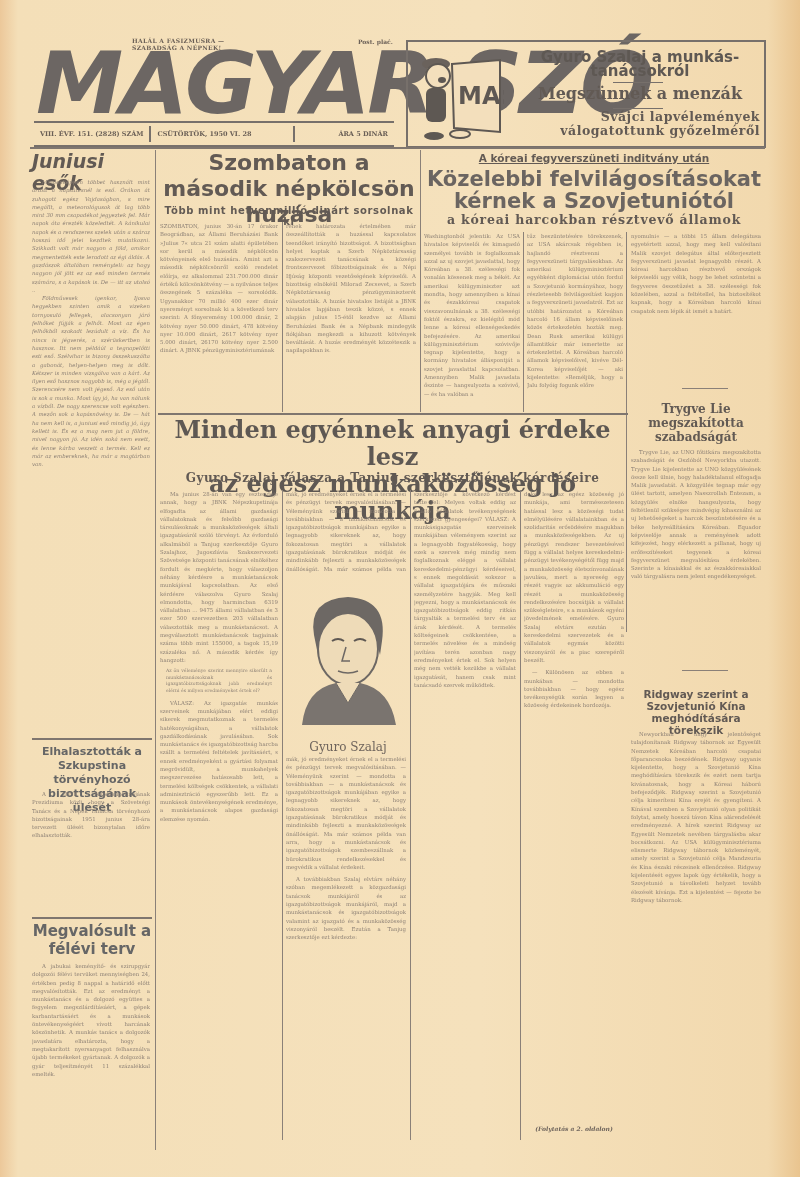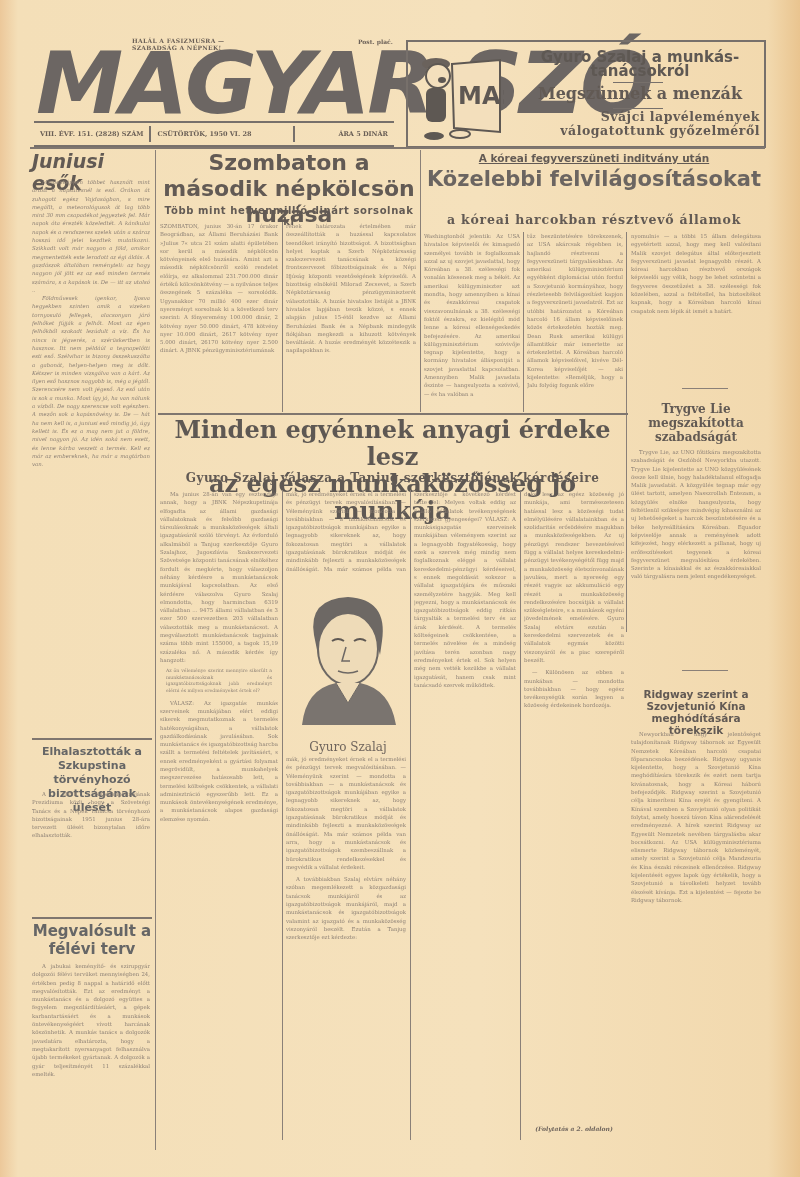--- a/index.html
+++ b/index.html
@@ -76,20 +76,21 @@
   <div class="abs hs" style="left:158px;top:150px;width:262px;font-size:22px;line-height:26px;">Szombaton a második népkölcsön huzása</div>
   <div class="abs hs" style="left:158px;top:205px;width:262px;font-size:10px;font-weight:bold;letter-spacing:.6px;">Több mint hetvenmillió dinárt sorsolnak ki</div>
   <div class="abs col" style="left:160px;top:222px;width:118px;height:190px;">SZOMBATON, junius 30-án 17 órakor Beográdban, az Állami Beruházási Bank »Julius 7« utca 21 szám alatti épületében sor kerül a második népkölcsön kötvényeinek első huzására. Amint azt a második népkölcsönről szóló rendelet előírja, ez alkalommal 231.700.000 dinár értékű kölcsönkötvény — a nyilvános teljes összegének 5 százaléka — sorsolódik. Ugyanakkor 70 millió 400 ezer dinár nyereményt sorsolnak ki a következő terv szerint: A főnyeremény 100.000 dinár, 2 kötvény nyer 50.000 dinárt, 478 kötvény nyer 10.000 dinárt, 2617 kötvény nyer 5.000 dinárt, 26170 kötvény nyer 2.500 dinárt. A JBNK pénzügyminisztériumának</div>
   <div class="vr" style="left:282px;top:222px;height:190px;"></div>
   <div class="abs col" style="left:286px;top:222px;width:130px;height:190px;">rének határozata értelmében már összeállították a huzással kapcsolatos teendőket irányító bizottságot. A bizottságban helyet kaptak a Szerb Népköztársaság szakszervezeti tanácsának a községi frontszervezet főbizottságainak és a Népi Ifjúság központi vezetőségének képviselői. A bizottság elnökéül Milorad Zecsevet, a Szerb Népköztársaság pénzügyminiszterét választották. A huzás hivatalos listáját a JBNK hivatalos lapjában teszik közzé, s ennek alapján julius 15-étől kezdve az Állami Beruházási Bank és a Népbank mindegyik fiókjában megkezdi a kihuzott kötvények beváltását. A huzás eredményét közzéteszik a napilapokban is.</div>
   <div class="vr" style="left:420px;top:150px;height:262px;"></div>
 
   <div class="abs hs" style="left:424px;top:152px;width:340px;font-size:10.5px;text-decoration:underline;font-weight:bold;">A kóreai fegyverszüneti inditvány után</div>
   <div class="abs hs" style="left:424px;top:168px;width:340px;font-size:21px;line-height:22px;color:#6b6561;">
     <div>Közelebbi felvilágosításokat</div>
+    <div>kérnek a Szovjetuniótól</div>
   </div>
   <div class="abs hed" style="left:424px;top:212px;width:340px;font-size:12.5px;letter-spacing:.8px;">a kóreai harcokban résztvevő államok</div>
   <div class="abs col" style="left:424px;top:232px;width:96px;height:180px;">Washingtonból jelentik: Az USA hivatalos képviselői és kimagasló személyei tovább is foglalkoznak az­zal az uj szovjet javaslattal, hogy Kóreában a 38. szélességi fok vonalán kössenek meg a békét. Az amerikai külügyminiszter azt mondta, hogy amennyiben a kínai és északkóreai csapatok visszavonulnának a 38. szélességi foktól északra, ez kielégítő mód lenne a kóreai ellenségeskedés befejezésére. Az amerikai külügyminisztérium szóvivője tegnap kijelentette, hogy a kormány hivatalos álláspontját a szovjet javaslattal kapcsolatban. Amennyiben Malik javaslata őszinte — hangsulyozta a szóvivő, — és ha valóban a</div>
   <div class="vr" style="left:523px;top:232px;height:180px;"></div>
   <div class="abs col" style="left:527px;top:232px;width:96px;height:180px;">tűz beszüntetésére törekszenek, az USA akárcsak régebben is, hajlandó résztvenni a fegyverszüneti tárgyalásokban. Az amerikai külügyminisztérium egyébként diplomáciai utón fordul a Szovjetunió kormányához, hogy részletesebb felvilágosítást kapjon a fegyverszüneti javaslatról. Ezt az utóbbi határozatot a Kóreában harcoló 16 állam képviselőinek közös értekezletén hozták meg. Dean Rusk amerikai külügyi államtitkár már ismertette az értekezlettel. A Kóreában harcoló államok képviselőivel, kivéve Dél-Korea képviselőjét — aki kijelentette: »Reméljük, hogy a Jalu folyóig fogunk előre</div>
   <div class="vr" style="left:626px;top:232px;height:400px;"></div>
   <div class="abs col" style="left:631px;top:232px;width:130px;height:132px;">nyomulni« — a többi 15 állam delegátusa egyetértett azzal, hogy meg kell valósítani Malik szovjet delegátus által előterjesztett fegyverszüneti javaslat legnagyobb részét. A kóreai harcokban résztvevő országok képviselői ugy vélik, hogy be lehet szüntetni a fegyveres összetűzést a 38. szélességi fok közelében, azzal a feltétellel, ha biztosítékot kapnak, hogy a Kóreában harcoló kínai csapatok nem lépik át ismét a határt.</div>
   <div class="hr" style="left:682px;top:388px;width:46px;"></div>
 
   <div class="abs hed" style="left:631px;top:402px;width:130px;font-size:12px;line-height:14px;">Trygve Lie megszakította szabadságát</div>

